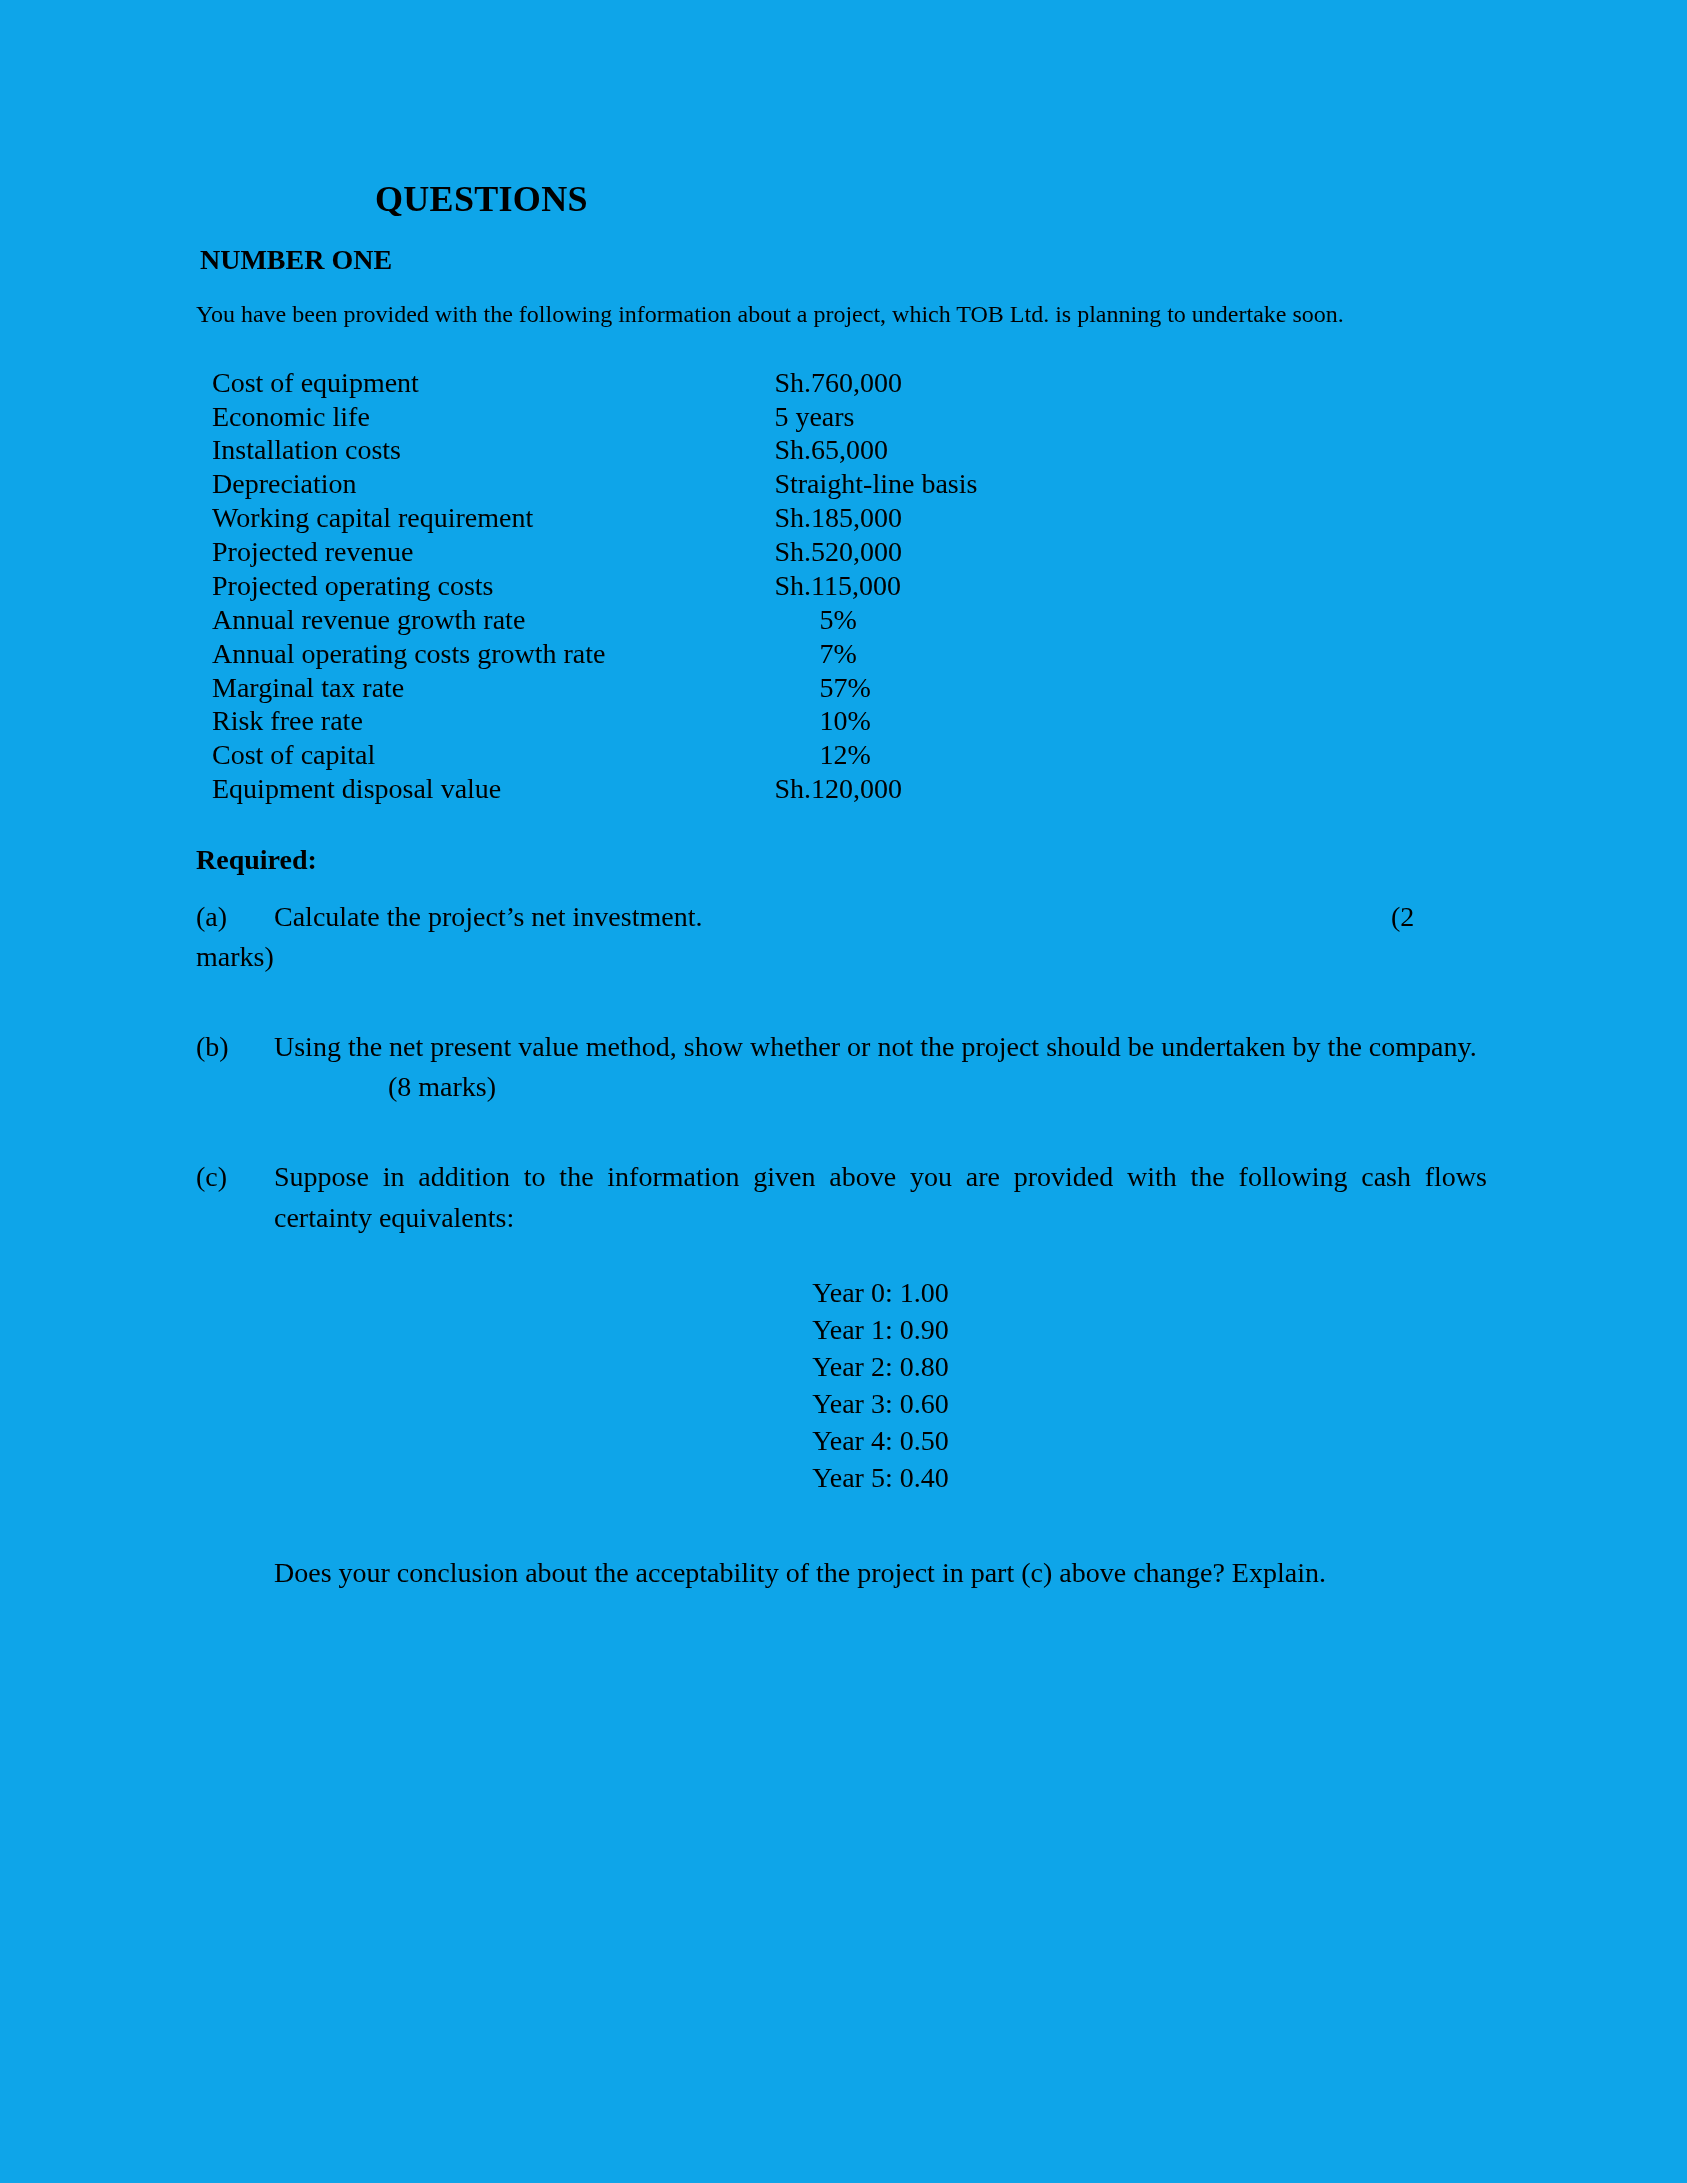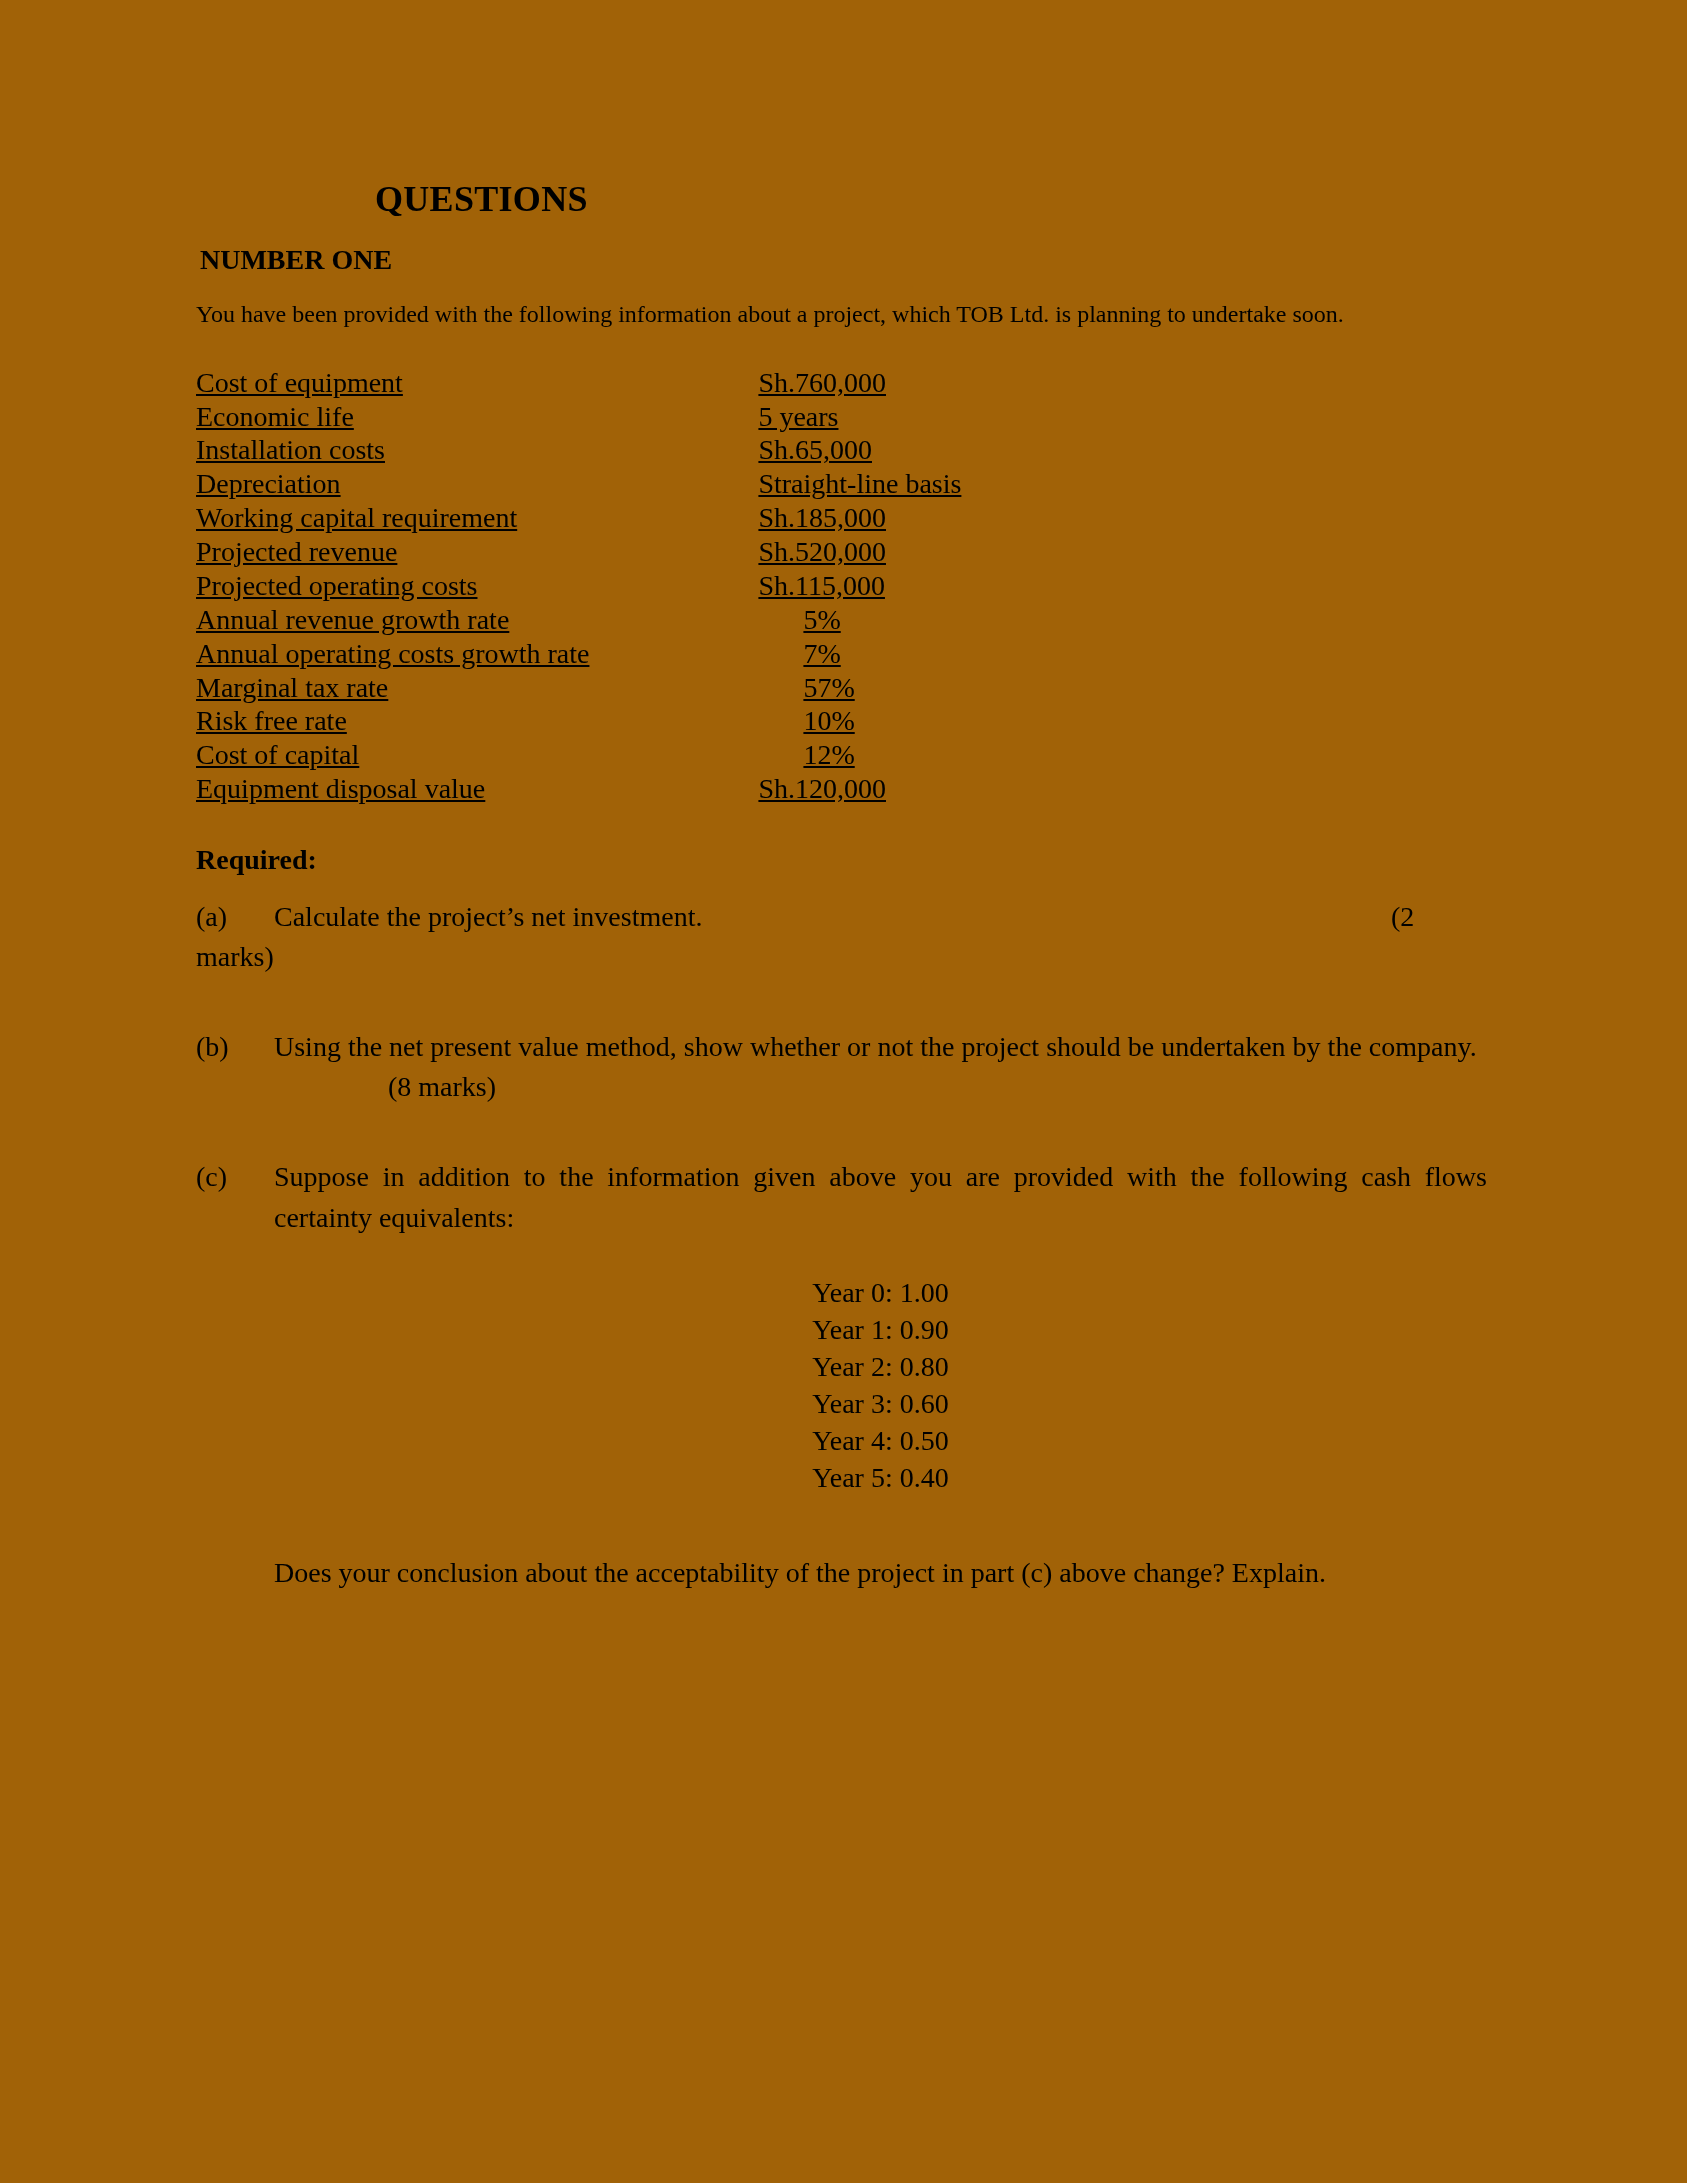--- a/index.html
+++ b/index.html
@@ -5,21 +5,21 @@
 <style>
   html, body {
     margin: 0;
     padding: 0;
     background: #ffffff;
   }
   .page {
     position: relative;
     width: 1687px;
     height: 2183px;
-    background: #a16207;
+    background: #0ea5e9;
     font-family: "Liberation Serif", "DejaVu Serif", serif;
     color: #000000;
     box-sizing: border-box;
     overflow: hidden;
   }
   .content {
     position: absolute;
     left: 196px;
     top: 179px;
     width: 1291px;
@@ -46,24 +46,23 @@
   
   .body-par {
     font-size: 24px;
     line-height: 1.45;
     text-align: justify;
     margin: 20px 0 0 0;
   }
 
   
   .spec-table {
-    margin: 34px 0 0 0;
+    margin: 34px 0 0 16px;
     border-collapse: collapse;
     width: 926px;
-    text-decoration: underline;
   }
   .spec-table td {
     font-size: 28px;
     line-height: 1.21;
     padding: 0;
     vertical-align: top;
     white-space: nowrap;
   }
   .spec-label { width: 586px; }
   .spec-value { width: 341px; }

